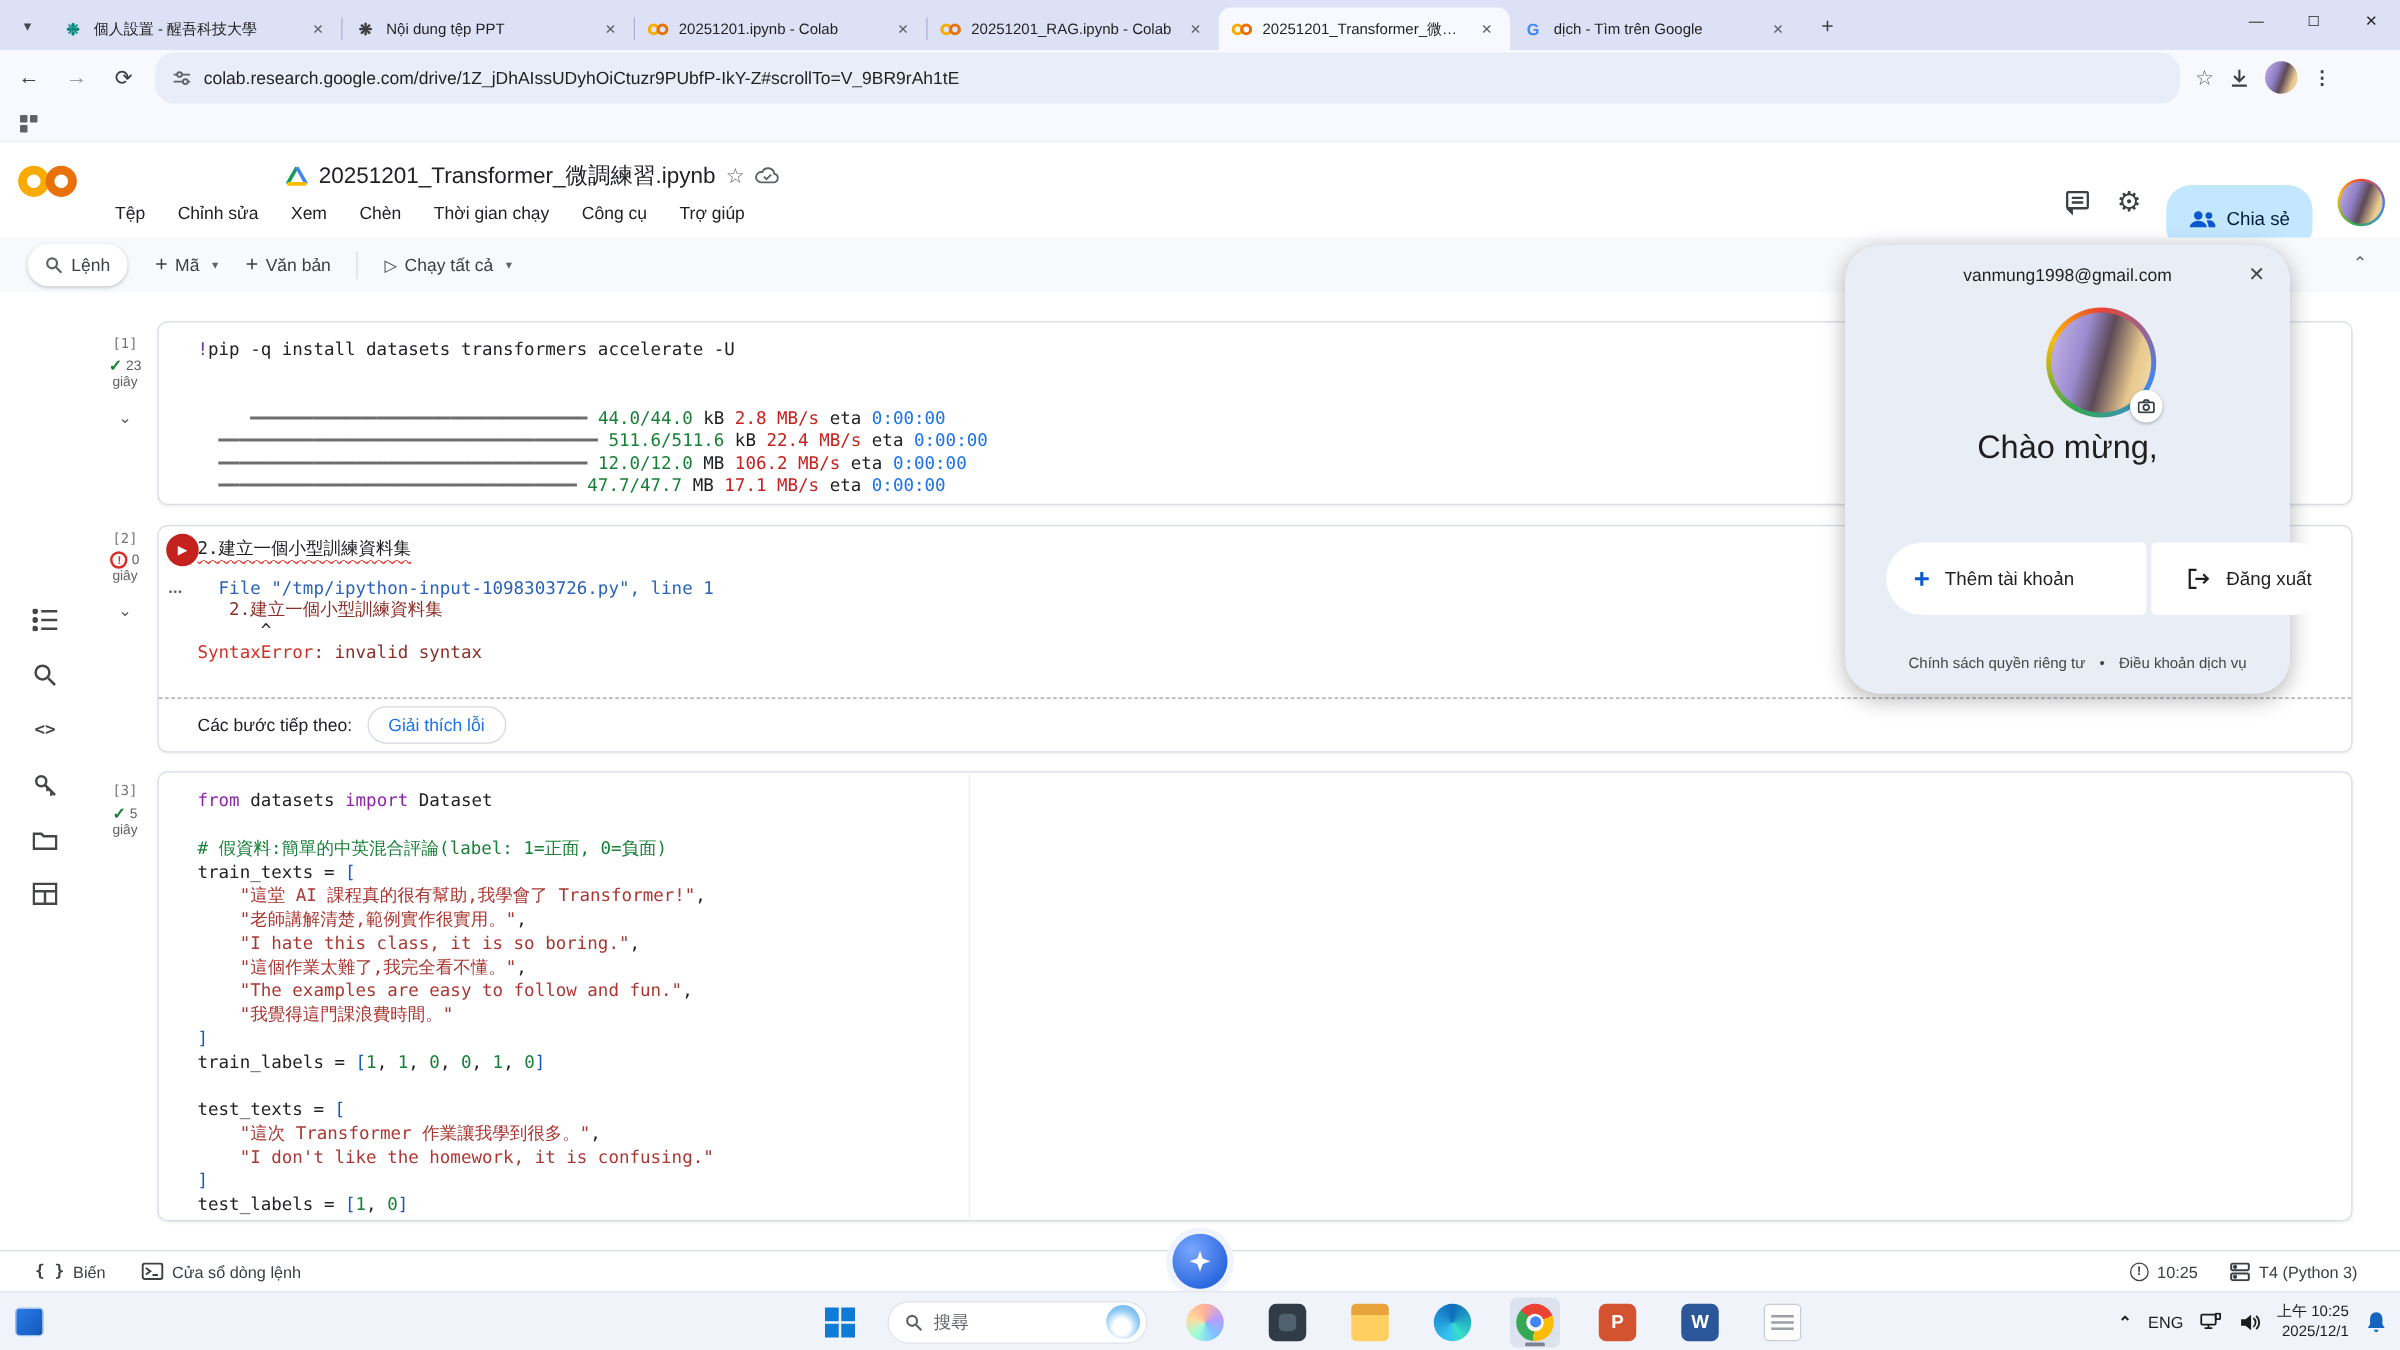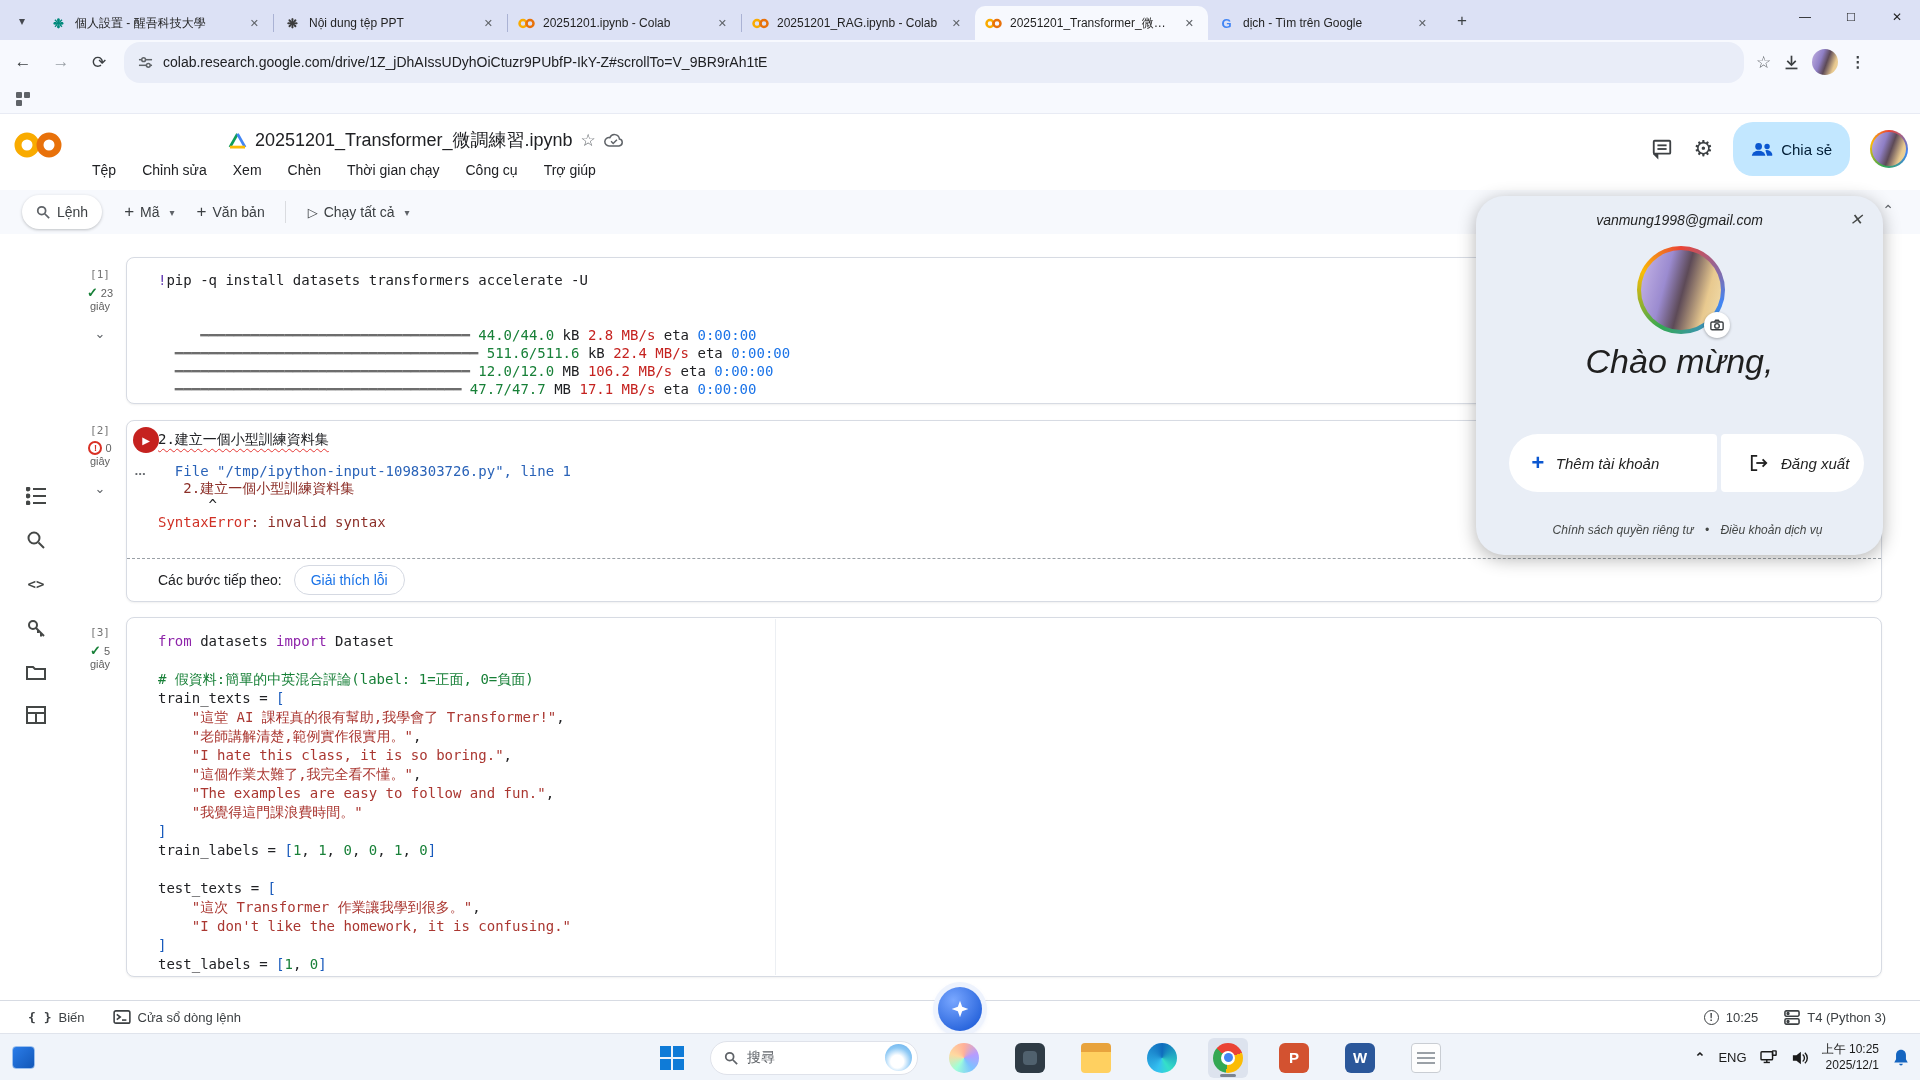--- a/index.html
+++ b/index.html
@@ -32,21 +32,21 @@
 
   
   .colab-header { position:absolute; top:114px; left:0; right:0; height:76px; background:#fff; }
   .co-logo { position:absolute; left:12px; top:14px; }
   .nb-titlerow { position:absolute; left:228px; top:14px; display:flex; align-items:center; gap:8px; }
   .nb-title { font-size:18px; color:#202124; }
   .hdr-gray-ic { color:#5f6368; font-size:17px; }
   .menurow { position:absolute; left:92px; top:48px; display:flex; gap:26px; font-size:14px; color:#202124; }
   .menurow span { cursor:default; }
   .hdr-right { position:absolute; right:12px; top:8px; display:flex; align-items:center; gap:20px; }
-  .share-btn { height:54px; background:#c2e7ff; border-radius:20px; display:flex; align-items:center; gap:8px; padding:0 18px; color:#001d35; font-size:15px; }
+  .share-btn { height:54px; background:#c2e7ff; border-radius:20px; display:flex; align-items:center; gap:8px; padding:0 18px; color:#001d35; font-size:15px;margin-top:26px; }
   .avatar-ring { width:38px; height:38px; border-radius:50%; padding:2px; background:conic-gradient(from 0deg,#ea4335,#4285f4 28%,#34a853 55%,#fbbc05 80%,#ea4335); }
   .avatar-ph { width:100%; height:100%; border-radius:50%; background:linear-gradient(110deg,#c3b2e4 0%,#8f7fc5 35%,#5d4a57 55%,#e8c98f 80%,#f0d9a8 100%); }
 
   
   .nb-toolbar { position:absolute; top:190px; left:0; right:0; height:44px; background:#f7f9fd; display:flex; align-items:center; }
   .cmd-pill { height:34px; background:#fff; border-radius:17px; box-shadow:0 1px 3px rgba(60,64,67,.3); display:flex; align-items:center; gap:7px; padding:0 14px; margin-left:22px; font-size:14px; color:#3c4043; }
   .tb-item { display:flex; align-items:center; gap:6px; font-size:14px; color:#3c4043; margin-left:22px; }
   .tb-caret { font-size:10px; color:#5f6368; margin-left:4px; }
   .tb-div { width:1px; height:22px; background:#dadce0; margin-left:20px; }
 
@@ -75,27 +75,27 @@
 
   .playbtn { position:absolute; left:6px; top:6px; width:26px; height:26px; border-radius:50%; background:#c5221f; color:#fff; display:flex; align-items:center; justify-content:center; font-size:10px; }
   .outdots { position:absolute; left:8px; top:48px; color:#5f6368; font-size:8px; letter-spacing:1px; }
   .dashed-div { position:absolute; left:0; right:0; top:137px; border-top:1px dashed #9aa0a6; }
   .nextsteps { position:absolute; left:0; right:0; top:138px; bottom:0; display:flex; align-items:center; padding-left:31px; gap:12px; font-size:14px; color:#202124; }
   .explain-btn { height:30px; border:1px solid #d5d9e2; border-radius:15px; color:#1a73e8; font-size:14px; display:flex; align-items:center; padding:0 16px; background:#fff; }
   .ruler { position:absolute; left:648px; top:1px; bottom:1px; width:1px; background:#eceff3; }
   .scroll-caret { position:absolute; right:26px; top:-32px; color:#5f6368; font-size:14px; z-index:70; }
 
   
-  .popup { position:absolute; left:1476px; top:196px; width:407px; height:359px; background:#e9eef6; border-radius:28px; box-shadow:0 4px 18px rgba(0,0,0,.3); z-index:60;font-style:italic; }
+  .popup { position:absolute; left:1476px; top:196px; width:356px; height:359px; background:#e9eef6; border-radius:28px; box-shadow:0 4px 18px rgba(0,0,0,.3); z-index:60; }
   .p-email { position:absolute; top:16px; left:0; right:0; text-align:center; font-size:14px; color:#1f1f1f; }
   .p-close { position:absolute; top:14px; right:20px; font-size:16px; color:#444746; }
   .p-avatar { position:absolute; left:161px; top:50px; width:88px; height:88px; border-radius:50%; padding:4px; background:conic-gradient(from 0deg,#ea4335,#4285f4 30%,#34a853 58%,#fbbc05 82%,#ea4335); }
   .p-avatar .ph { width:100%; height:100%; border-radius:50%; background:linear-gradient(105deg,#c9b8e8 0%,#9b8bd0 32%,#5d4a57 52%,#e8c98f 78%,#f3dfae 100%); }
   .p-cam { position:absolute; left:228px; top:116px; width:26px; height:26px; border-radius:50%; background:#fff; box-shadow:0 1px 3px rgba(0,0,0,.3); display:flex; align-items:center; justify-content:center; }
-  .p-welcome { position:absolute; top:146px; left:0; right:0; text-align:center; font-size:34px; color:#1f1f1f; }
+  .p-welcome { position:absolute; top:146px; left:0; right:0; text-align:center; font-size:26px; color:#1f1f1f; }
   .p-manage { position:absolute; top:190px; left:70px; right:70px; height:34px; border:1px solid #747775; border-radius:17px; display:flex; align-items:center; justify-content:center; font-size:14px; color:#0b57d0; }
   .p-btn { position:absolute; top:238px; height:58px; background:#fff; display:flex; align-items:center; gap:12px; padding-left:22px; font-size:15px; color:#1f1f1f; }
   .p-btn.add { left:33px; width:208px; border-radius:29px 4px 4px 29px; }
   .p-btn.out { left:245px; width:143px; border-radius:4px 29px 29px 4px; padding-left:28px; }
   .p-plus { color:#0b57d0; font-size:22px; font-weight:bold; }
   .p-foot { position:absolute; bottom:18px; left:16px; right:0; text-align:center; font-size:12px; color:#444746; }
 
   
   .nb-bottom { position:absolute; top:1000px; left:0; right:0; height:33px; background:#fff; border-top:1px solid #d7dbe3; display:flex; align-items:center; font-size:13px; color:#3c4043; }
   .nbb-item { display:flex; align-items:center; gap:7px; margin-left:28px; }

